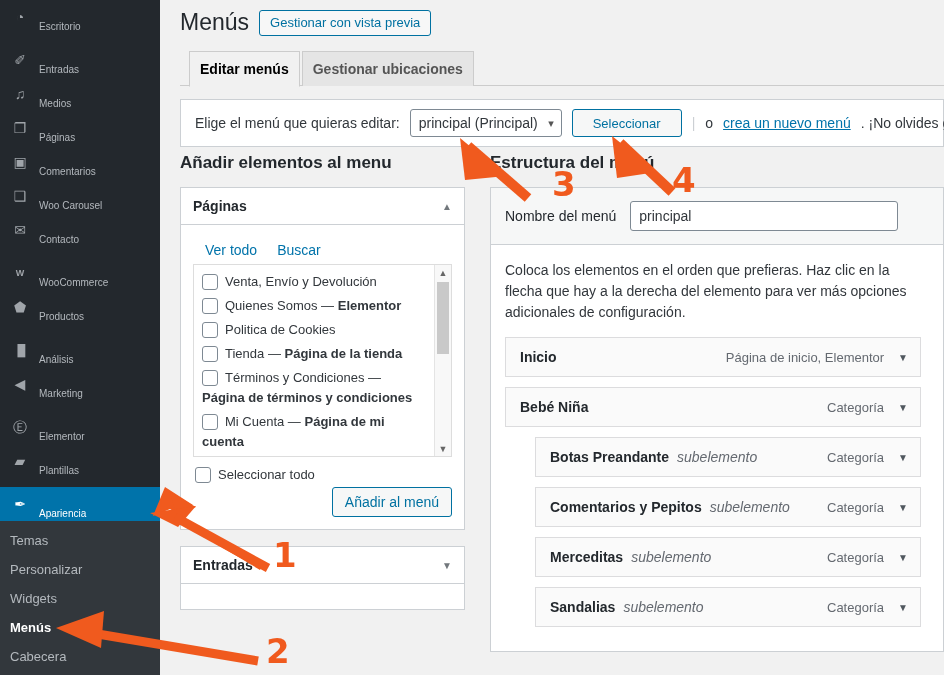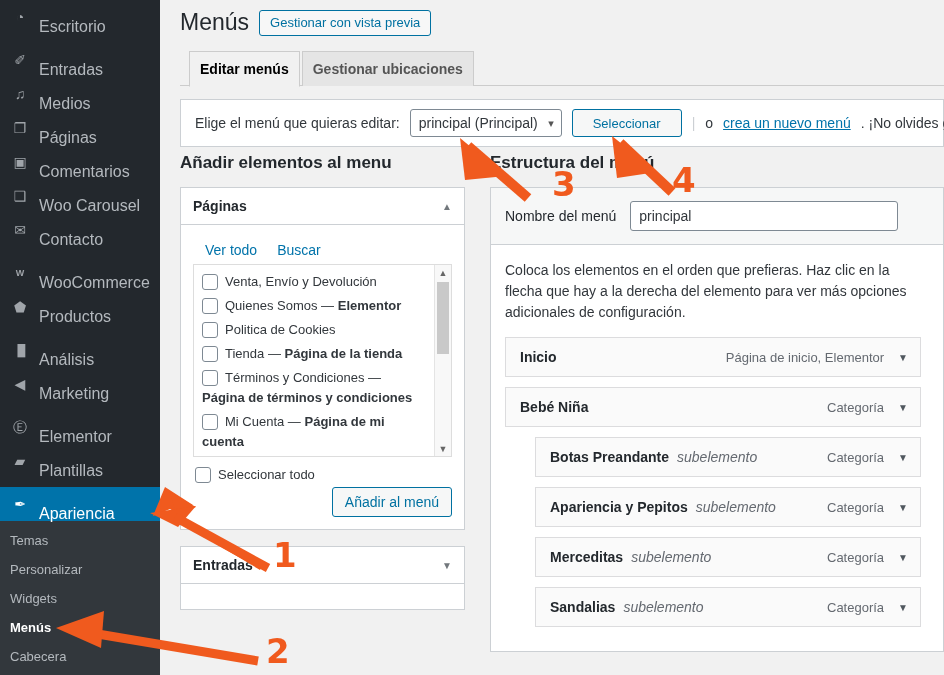--- a/index.html
+++ b/index.html
@@ -28,21 +28,21 @@
     color: #b4b9be;
     line-height: 34px;
   }
   .nav-item .ic {
     width: 20px; height: 20px;
     margin-right: 9px;
     display: flex; align-items: center; justify-content: center;
     color: #a0a5aa;
     flex: 0 0 20px;
   }
-  .nav-item .lbl { white-space: nowrap; font-size: 16px; margin-top: 20px; }
+  .nav-item .lbl { white-space: nowrap; font-size: 10px; margin-top: 20px; }
   .nav-item.current {
     background: #0073aa;
     color: #fff;
   }
   .nav-item.current .ic { color: #fff; }
   .nav-sep { height: 9px; }
   .submenu { background: #32373c; padding: 5px 0 5px 0; }
   .sub-item {
     display: block;
     padding: 6px 0 6px 10px;
@@ -505,21 +505,21 @@
                   <span class="dd">▼</span>
                 </div>
                 <div class="menu-item depth-1">
                   <span class="title">Botas Preandante</span>
                   <span class="sub">subelemento</span>
                   <span class="spacer"></span>
                   <span class="type">Categoría</span>
                   <span class="dd">▼</span>
                 </div>
                 <div class="menu-item depth-1">
-                  <span class="title">Apariencia y Pepitos</span>
+                  <span class="title">Comentarios y Pepitos</span>
                   <span class="sub">subelemento</span>
                   <span class="spacer"></span>
                   <span class="type">Categoría</span>
                   <span class="dd">▼</span>
                 </div>
                 <div class="menu-item depth-1">
                   <span class="title">Merceditas</span>
                   <span class="sub">subelemento</span>
                   <span class="spacer"></span>
                   <span class="type">Categoría</span>

